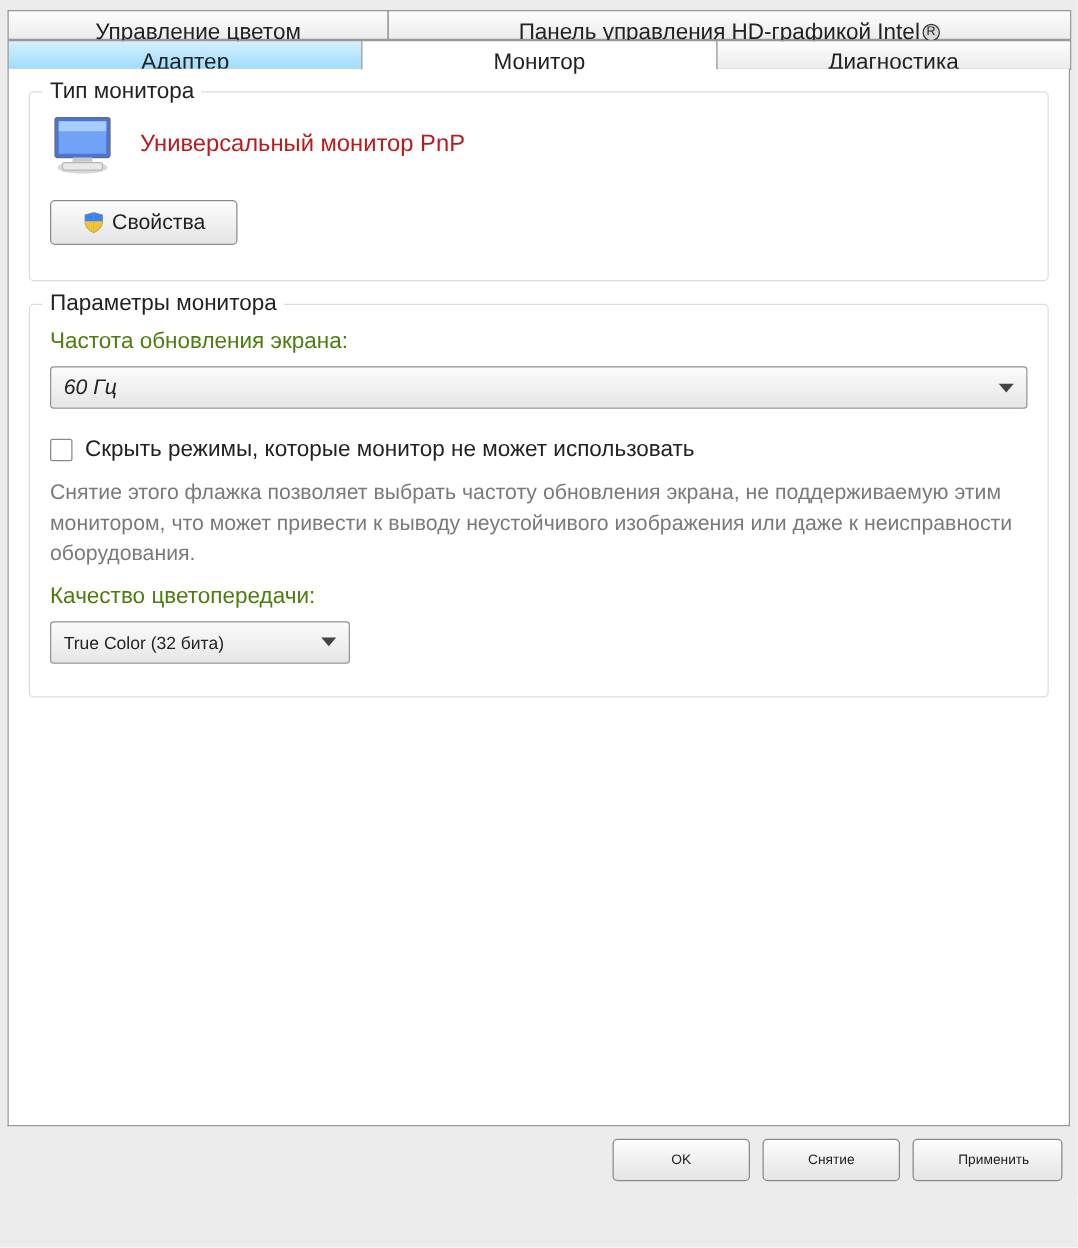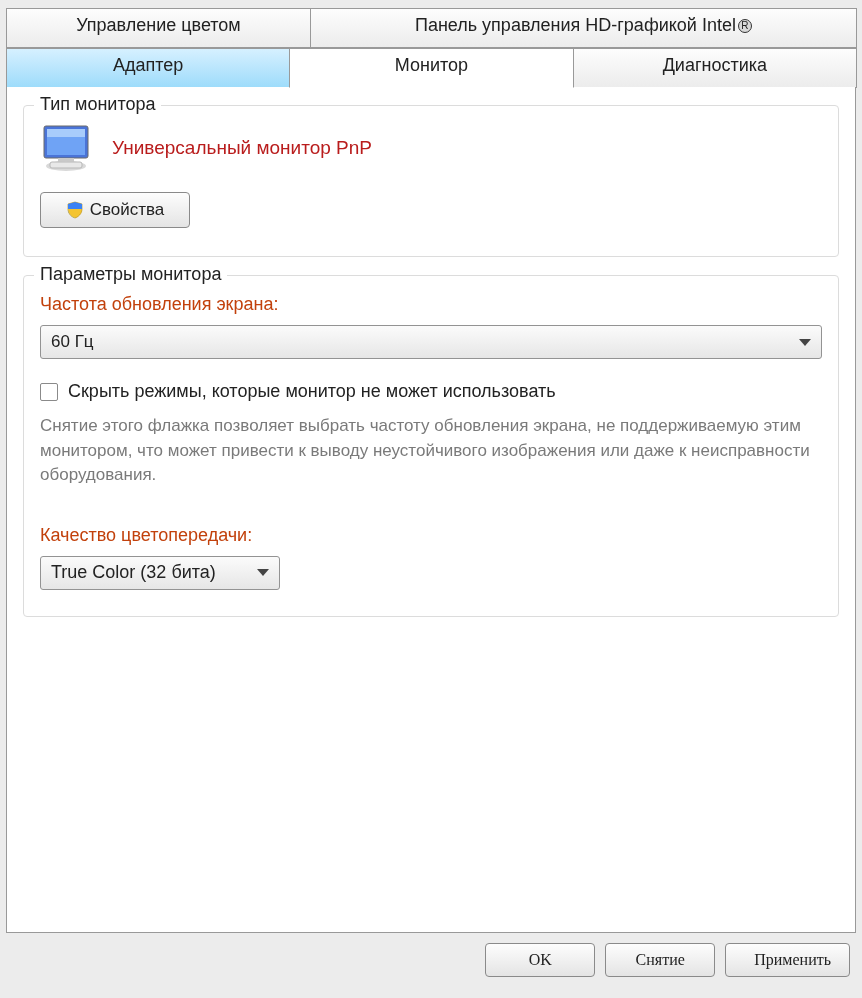--- a/index.html
+++ b/index.html
@@ -16,21 +16,21 @@
   .window {
     background: #ececec;
     padding: 8px 6px 6px 6px;
   }
   .tabs-container {
     position: relative;
   }
   .tab-row {
     display: flex;
     width: 100%;
-    height: 40px;
+    height: 24px;
   }
   .tab-row.top .tab { flex:1; }
   .tab-row.bottom .tab { flex:1; }
   .tab {
     border: 1px solid #999;
     background: linear-gradient(#fdfdfd, #ececec);
     text-align: center;
     line-height: 32px;
     font-size: 18px;
     color: #222;
@@ -110,46 +110,47 @@
     border:1px solid #8a8a8a;
     border-radius:4px;
     background:linear-gradient(#fdfdfd,#e4e4e4);
     font-size:17px;
     color:#222;
     cursor:pointer;
   }
   .shield-icon{width:18px;height:18px;}
   .label-text{
     font-size:18px;
-    color:#c2410c;
+    color:#4d7c0f;
     margin-bottom:10px;
   }
   .select-wide{
     width:100%;
     height:34px;
     border:1px solid #939393;
     border-radius:3px;
     background:linear-gradient(#fbfbfb,#e6e6e6);
     padding:0 10px;
     font-size:17px;
     color:#222;
     display:flex;
     align-items:center;
     justify-content:space-between;
     cursor:pointer;
     margin-bottom:22px;
+    font-style:italic;
   }
   .select-narrow{
     width:240px;
     height:34px;
     border:1px solid #939393;
     border-radius:3px;
     background:linear-gradient(#fbfbfb,#e6e6e6);
     padding:0 10px;
-    font-size:18px;
+    font-size:14px;
     color:#222;
     display:flex;
     align-items:center;
     justify-content:space-between;
     cursor:pointer;
   }
   .chev{
     width:0;height:0;border-left:6px solid transparent;border-right:6px solid transparent;border-top:7px solid #444;
   }
   .checkbox-row{
@@ -158,29 +159,29 @@
     gap:10px;
     margin-bottom:12px;
   }
   .checkbox{
     width:18px;height:18px;border:1px solid #8a8a8a;border-radius:2px;background:#fff;flex-shrink:0;cursor:pointer;
   }
   .hint{
     font-size:17px;
     color:#7a7a7a;
     line-height:1.45;
-    margin-bottom:37px;
+    margin-bottom:10px;
   }
   .bottom-bar{
     display:flex;
     justify-content:flex-end;
     gap:10px;
     padding:10px 6px 6px 6px;
   }
-  .bottom-bar .btn{min-width:110px;height:34px;font-size:16px;font-family:Liberation Serif, serif;}
+  .bottom-bar .btn{min-width:110px;height:34px;font-size:11px;}
   .bottom-bar .btn.apply{min-width:120px;padding-left:28px;}
 </style>
 </head>
 <body>
 
 <div class="window">
 
   <div class="tabs-container">
     <div class="tab-row top">
       <div class="tab">

